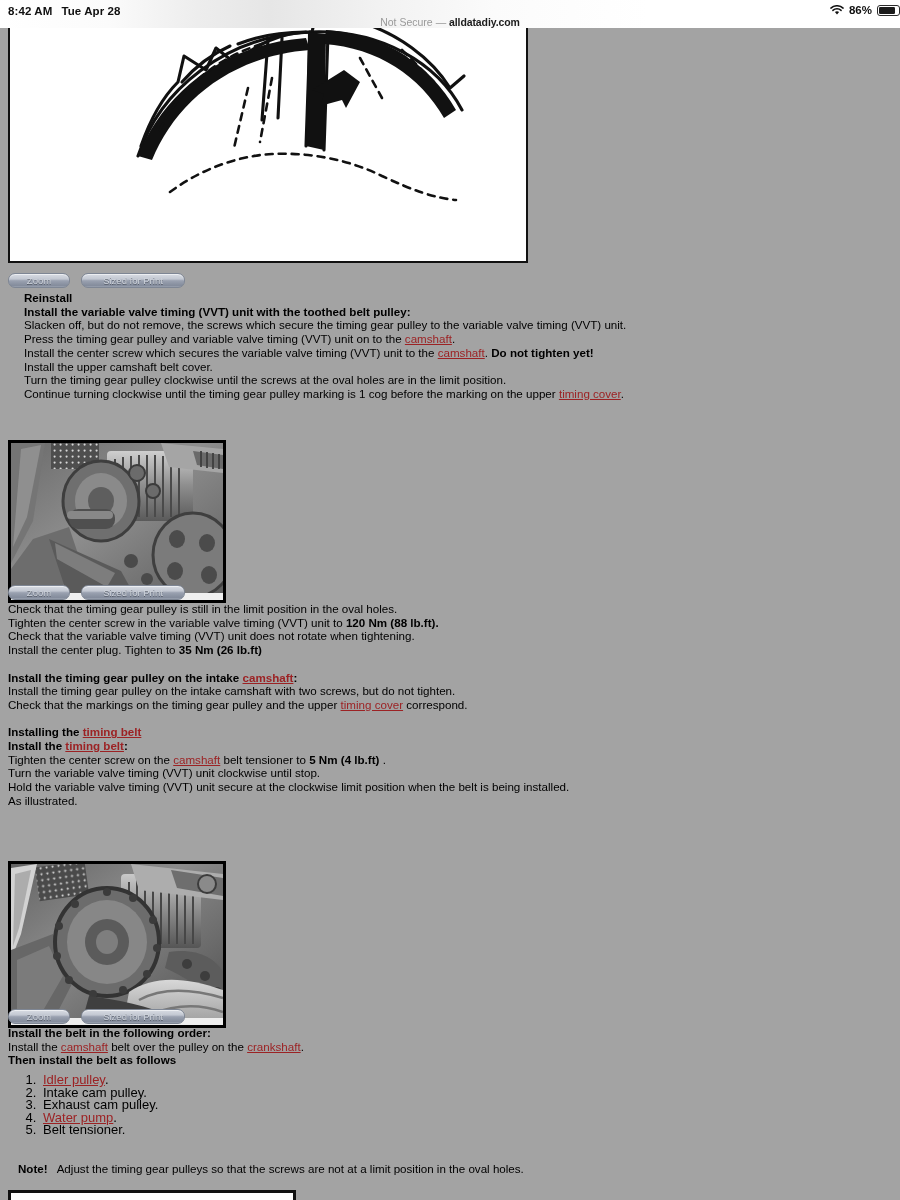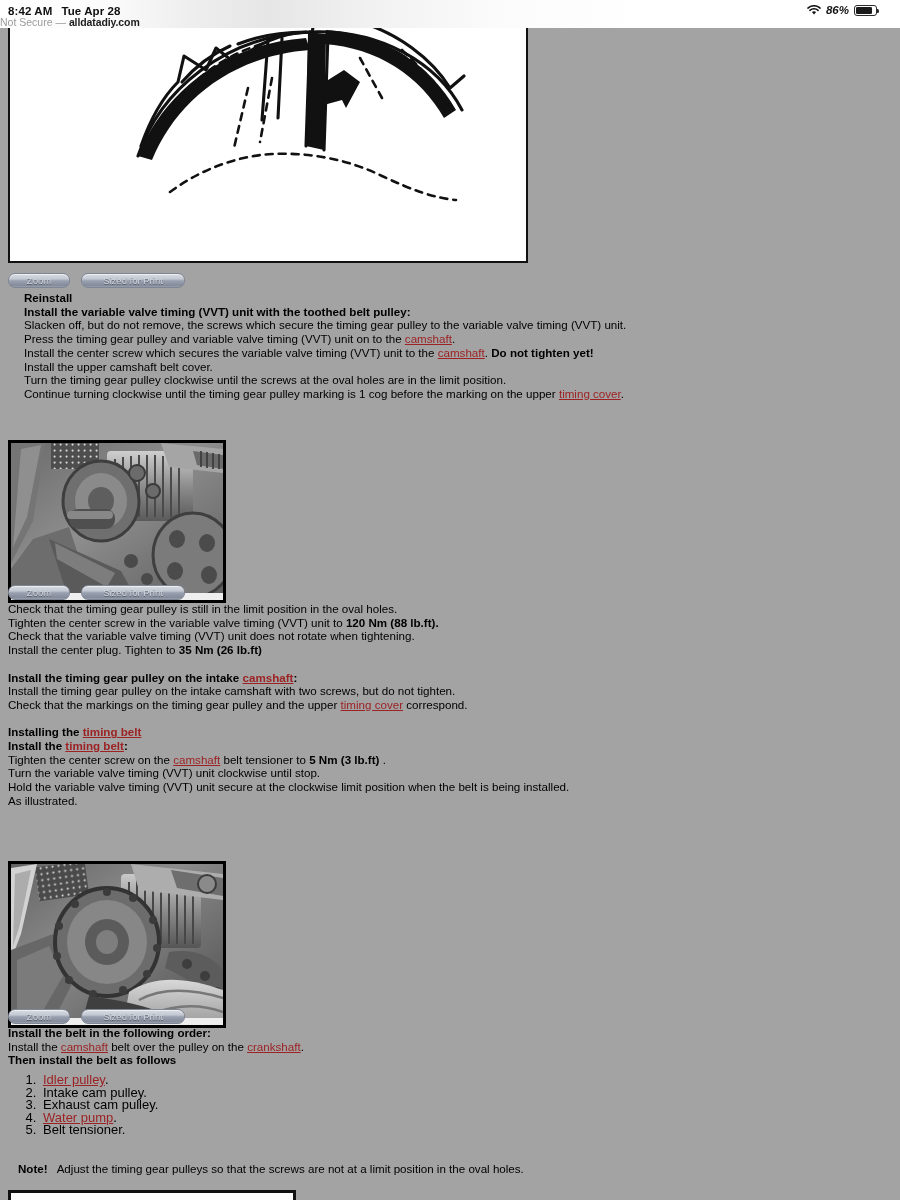--- a/index.html
+++ b/index.html
@@ -34,35 +34,35 @@
     align-items: flex-end;
     gap: 9px;
     font-weight: bold;
     font-size: 11.5px;
     color: #101010;
     letter-spacing: 0.1px;
   }
   #status-center {
     position: absolute;
     left: 0; right: 0; top: 16px;
+    text-align: center;
     font-size: 10.5px;
     line-height: 12px;
   }
   #status-center .ns { color: #9a9a9a; }
   #status-center .host { color: #1b1b1b; font-weight: bold; letter-spacing: -0.1px; }
   #status-right {
     position: absolute;
-    right: 23px; top: 4px;
+    right: 0; top: 4px;
     display: flex;
     align-items: flex-end;
     gap: 5px;
     font-size: 11.5px;
     font-weight: bold;
     color: #101010;
-    font-style: italic;
   }
   .wifi-icon { display: inline-block; width: 14px; height: 11px; position: relative; }
   .batt {
     display: inline-block;
     width: 23px; height: 11px;
     border: 1.3px solid #2b2b2b;
     border-radius: 3px;
     position: relative;
     box-sizing: border-box;
   }
@@ -349,21 +349,21 @@
       <span>Check that the markings on the timing gear pulley and the upper </span><a class="lnk" href="#">timing cover</a><span> correspond.</span>
     </p>
     <div class="spacer"></div>
     <p class="txt b">
       <span>Installing the </span><a class="lnk" href="#">timing belt</a>
     </p>
     <p class="txt b">
       <span>Install the </span><a class="lnk" href="#">timing belt</a><span>:</span>
     </p>
     <p class="txt">
-      <span>Tighten the center screw on the </span><a class="lnk" href="#">camshaft</a><span> belt tensioner to </span><b>5 Nm (3 lb.ft)</b><span> .</span>
+      <span>Tighten the center screw on the </span><a class="lnk" href="#">camshaft</a><span> belt tensioner to </span><b>5 Nm (4 lb.ft)</b><span> .</span>
     </p>
     <p class="txt">Turn the variable valve timing (VVT) unit clockwise until stop.</p>
     <p class="txt">Hold the variable valve timing (VVT) unit secure at the clockwise limit position when the belt is being installed.</p>
     <p class="txt">As illustrated.</p>
   </div>
 
   <div class="photo" style="position:absolute; left:8px; top:833px; width:218px; height:167px;">
     <svg width="212" height="161" viewBox="0 0 212 161" preserveAspectRatio="none" style="display:block;">
       <defs>
         <linearGradient id="p2bg" x1="0" y1="0" x2="1" y2="1">

